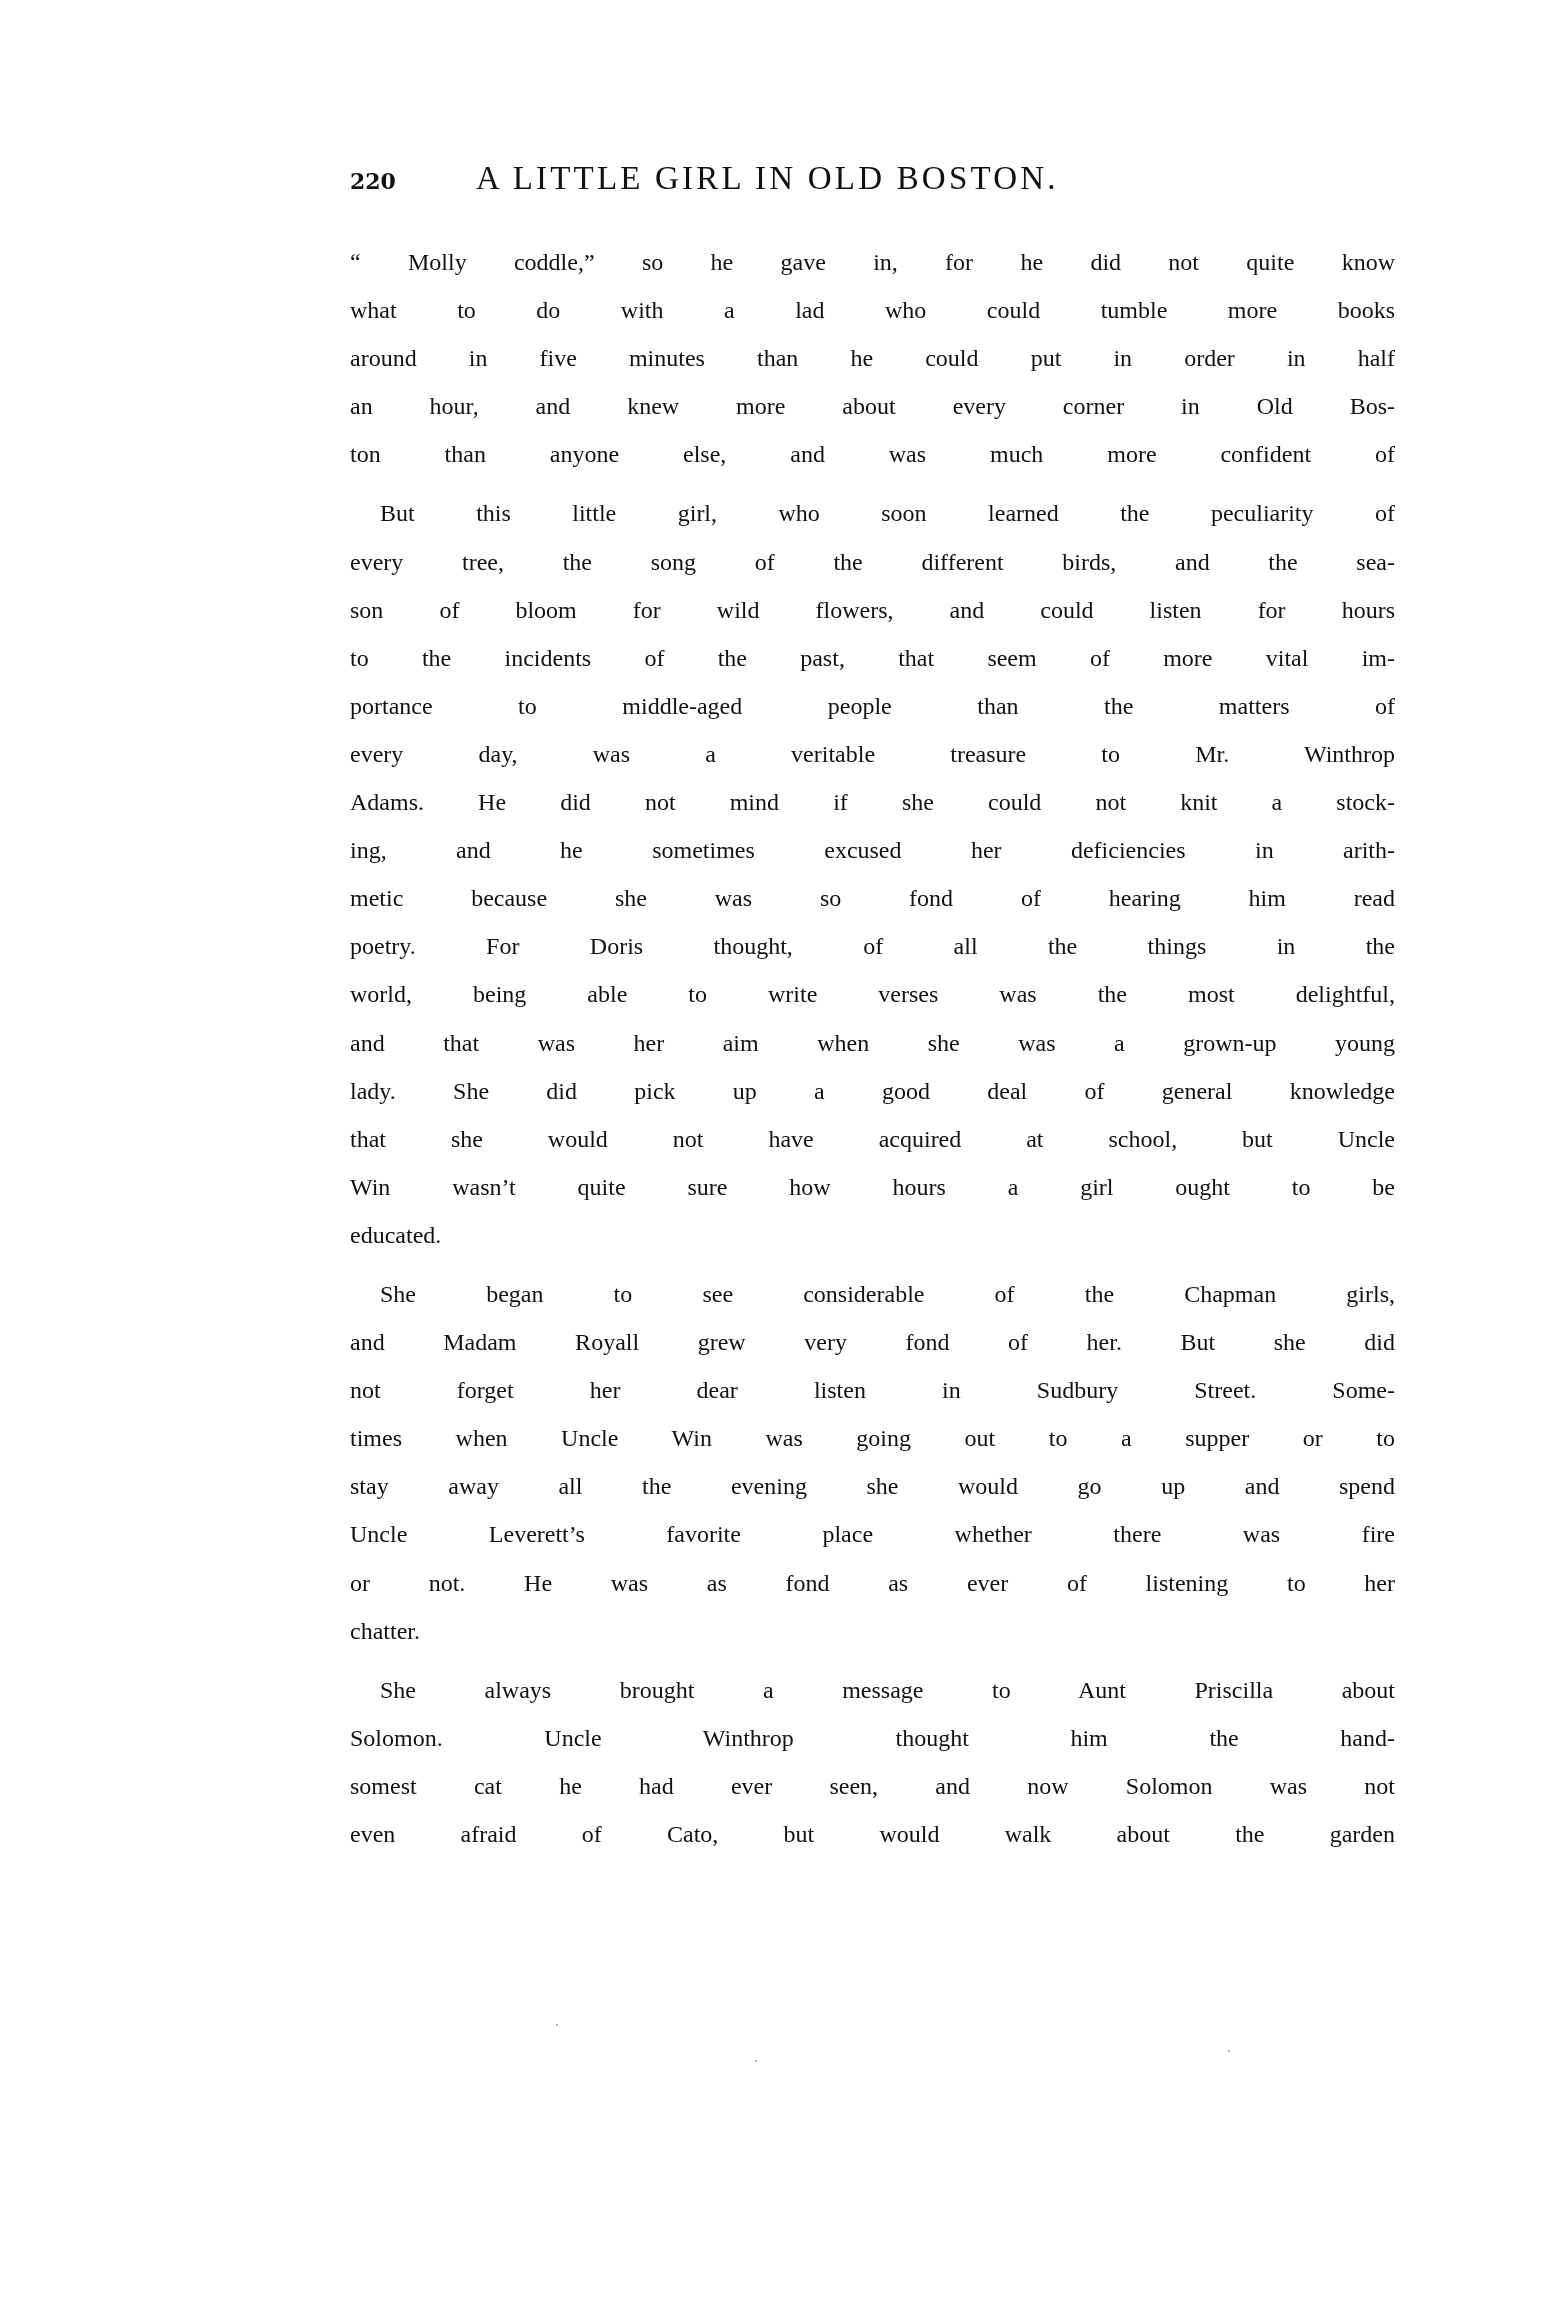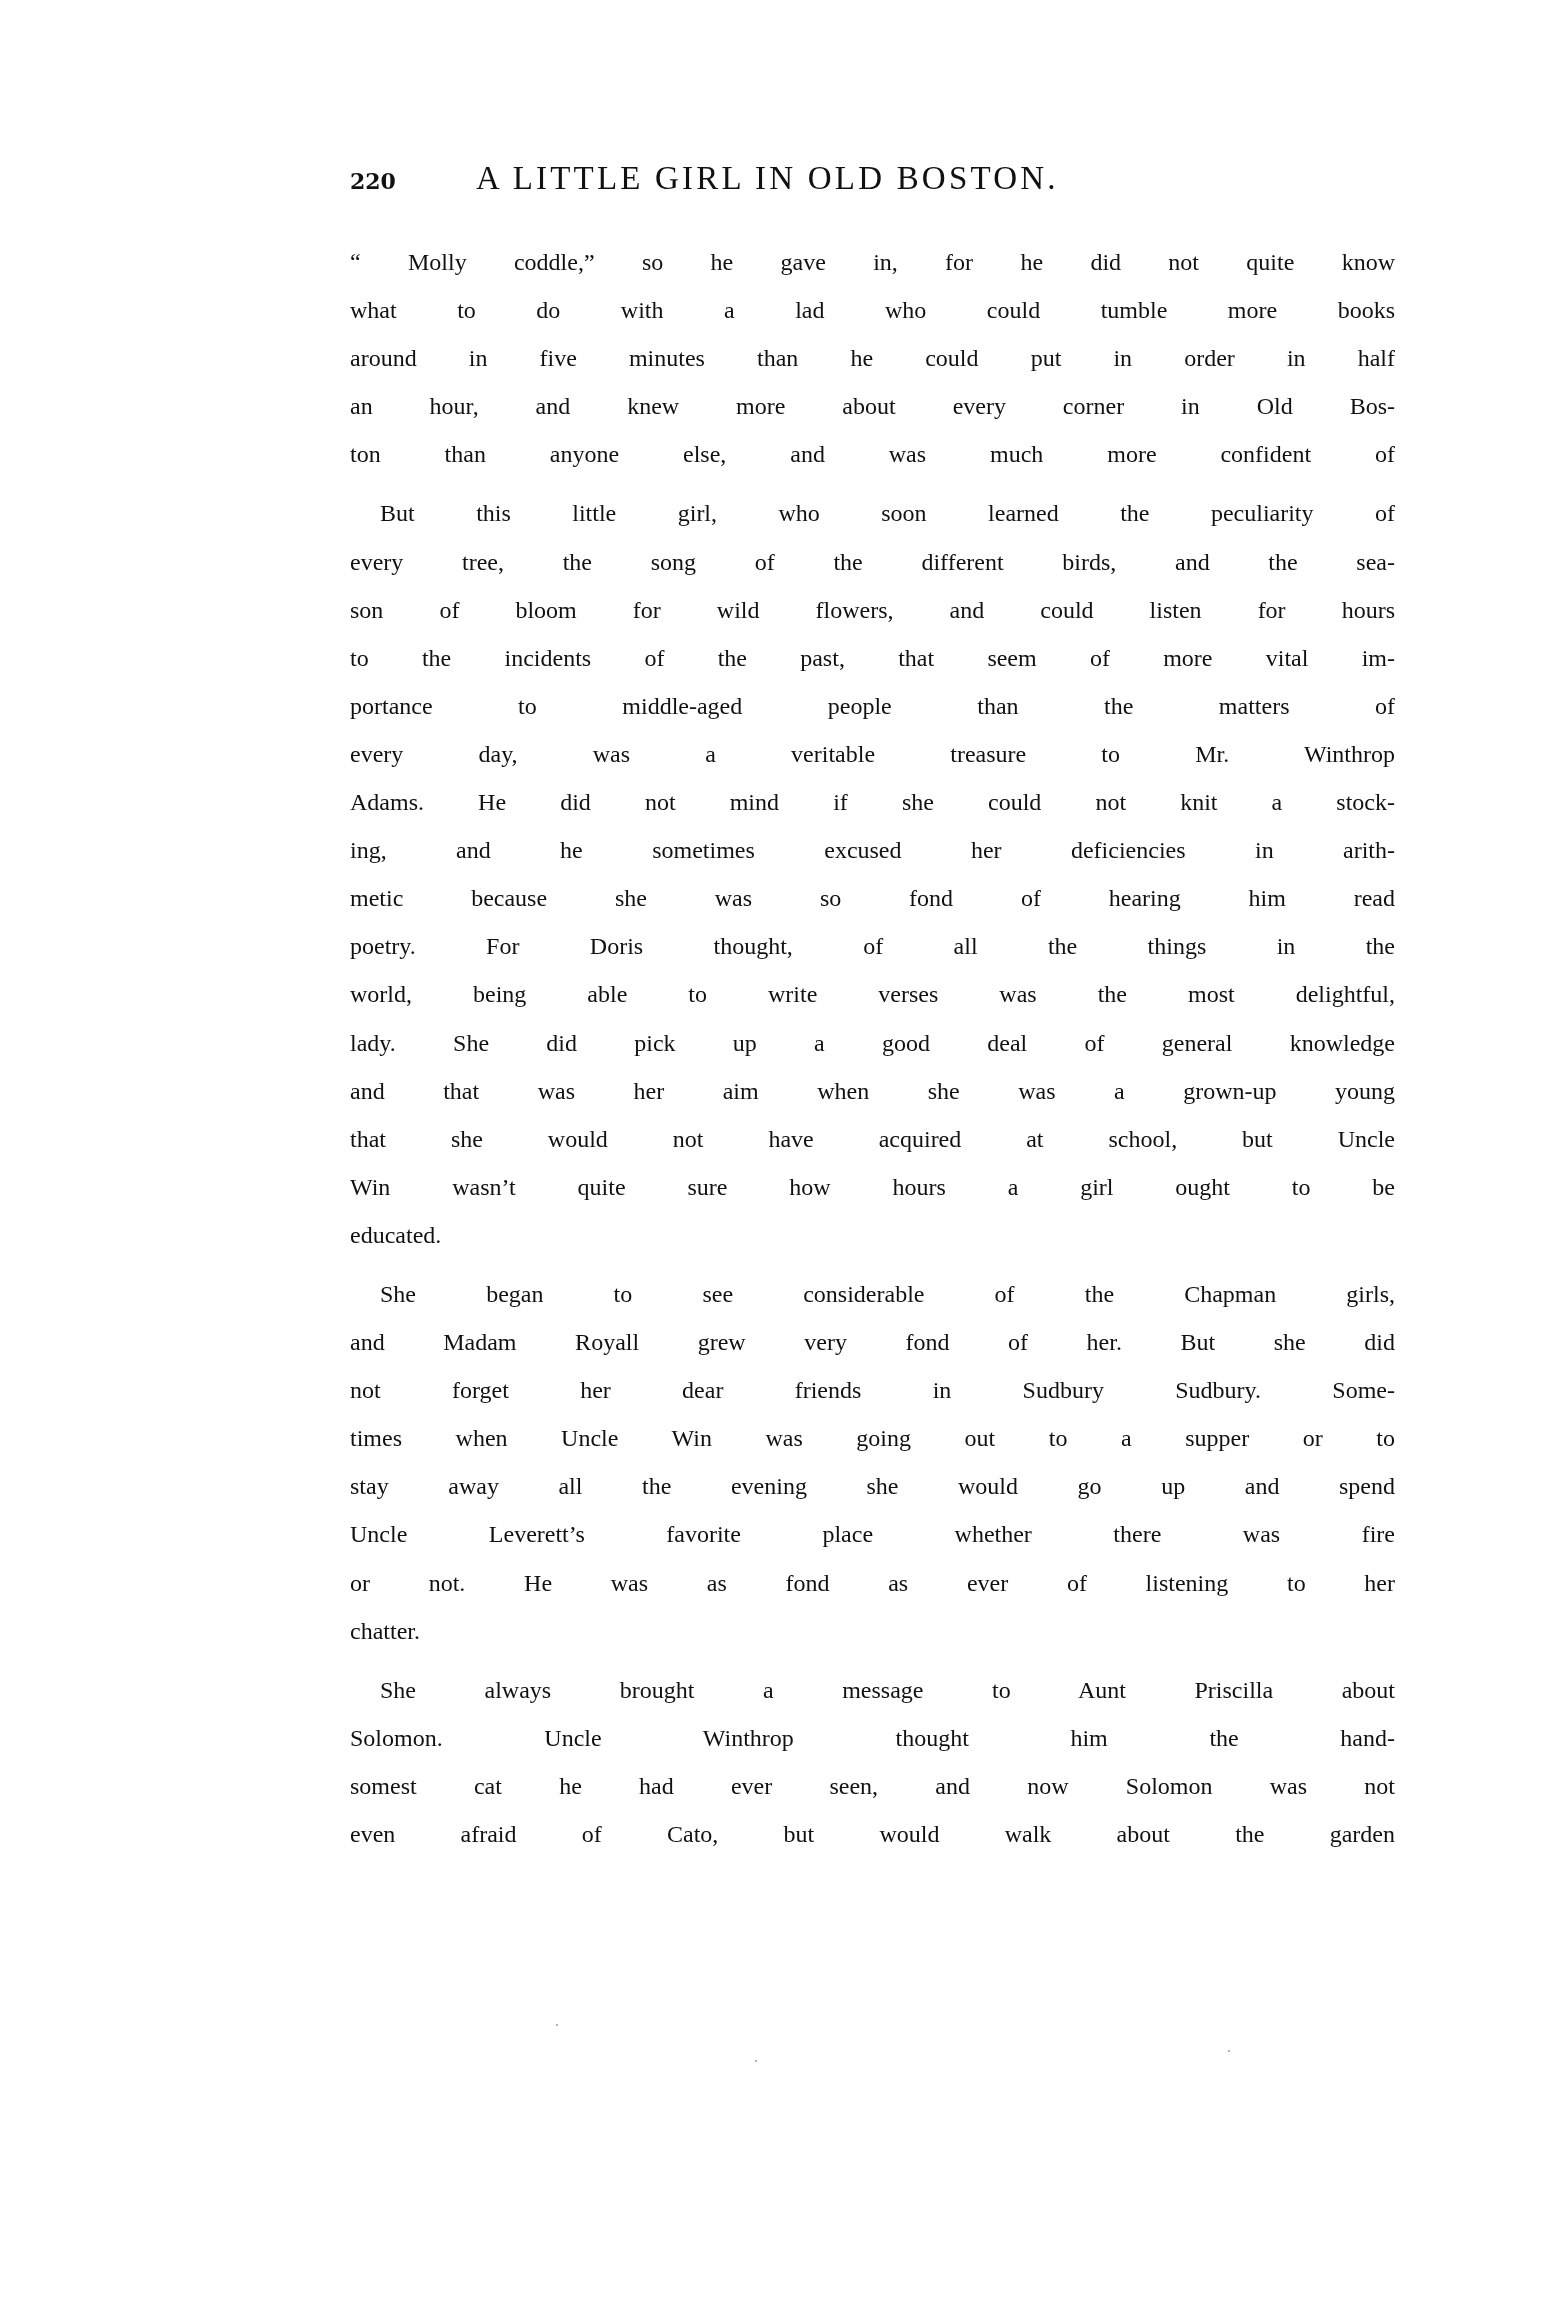--- a/index.html
+++ b/index.html
@@ -100,31 +100,31 @@
       <span class="line">every tree, the song of the different birds, and the sea-</span>
       <span class="line">son of bloom for wild flowers, and could listen for hours</span>
       <span class="line">to the incidents of the past, that seem of more vital im-</span>
       <span class="line">portance to middle-aged people than the matters of</span>
       <span class="line">every day, was a veritable treasure to Mr. Winthrop</span>
       <span class="line">Adams.  He did not mind if she could not knit a stock-</span>
       <span class="line">ing, and he sometimes excused her deficiencies in arith-</span>
       <span class="line">metic because she was so fond of hearing him read</span>
       <span class="line">poetry.  For Doris thought, of all the things in the</span>
       <span class="line">world, being able to write verses was the most delightful,</span>
+      <span class="line">and that was her aim when she was a grown-up young</span>
       <span class="line">lady.  She did pick up a good deal of general knowledge</span>
-      <span class="line">and that was her aim when she was a grown-up young</span>
       <span class="line">that she would not have acquired at school, but Uncle</span>
       <span class="line">Win wasn’t quite sure how hours a girl ought to be</span>
       <span class="line last">educated.</span>
     </div>
 
     <div>
       <span class="line indent">She began to see considerable of the Chapman girls,</span>
       <span class="line">and Madam Royall grew very fond of her.  But she did</span>
-      <span class="line">not forget her dear friends in Sudbury Sudbury.  Some-</span>
+      <span class="line">not forget her dear listen in Sudbury Street.  Some-</span>
       <span class="line">times when Uncle Win was going out to a supper or to</span>
       <span class="line">stay away all the evening she would go up and spend</span>
       <span class="line">Uncle Leverett’s favorite place whether there was fire</span>
       <span class="line">or not.  He was as fond as ever of listening to her</span>
       <span class="line last">chatter.</span>
     </div>
 
     <div>
       <span class="line indent">She always brought a message to Aunt Priscilla about</span>
       <span class="line">Solomon.  Uncle Winthrop thought him the hand-</span>

